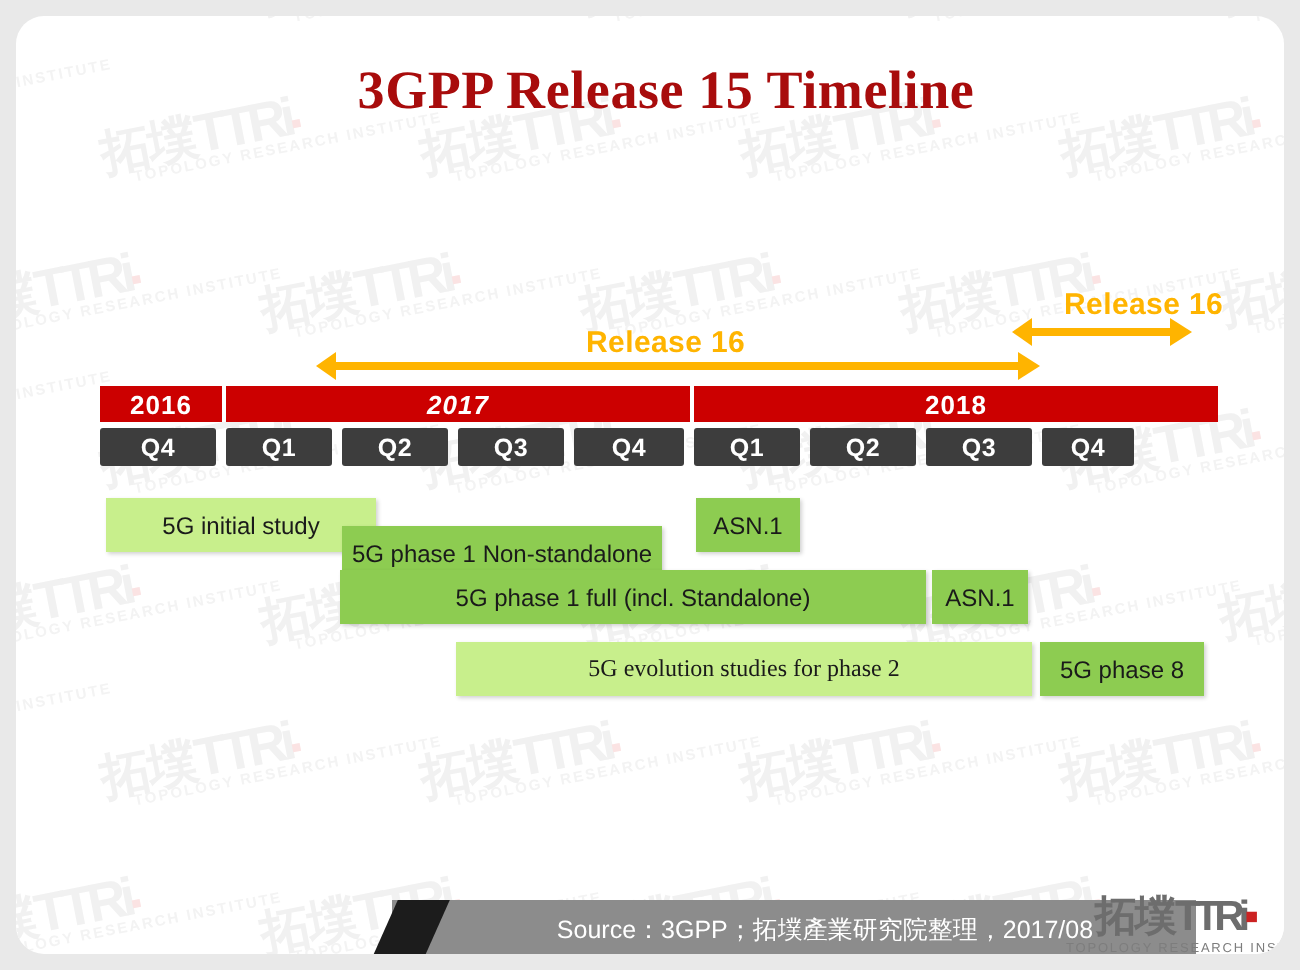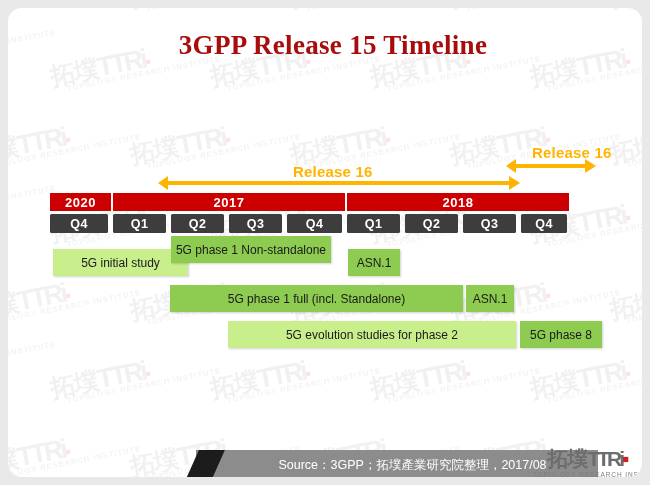--- a/index.html
+++ b/index.html
@@ -233,44 +233,44 @@
         </div>
         <div class="rel-label" style="left: 524px; top: 136px;">Release 16</div>
         <div class="arrow" style="left: 498px; top: 151px; width: 90px;">
           <div class="head-l"></div>
           <div class="shaft"></div>
           <div class="head-r"></div>
         </div>
       </div>
 
     <div id="years-layer">
-        <div class="yearcell" style="left: 42px; width: 61px; top: 185px;">2020</div>
-        <div class="yearcell" style="left: 105px; width: 232px; top: 185px;">2017</div>
-        <div class="yearcell" style="left: 339px; width: 222px; top: 185px;">2018</div>
+        <div class="yearcell" style="left: 42px; width: 61px; top: 185px;">2016</div>
+        <div class="yearcell" style="left: 105px; width: 232px; top: 185px; font-style: italic;">2017</div>
+        <div class="yearcell" style="left: 339px; width: 262px; top: 185px;">2018</div>
       </div>
 
     <div id="quarters-layer">
         <div class="qcell" style="left: 42px; width: 58px; top: 206px;">Q4</div>
         <div class="qcell" style="left: 105px; width: 53px; top: 206px;">Q1</div>
         <div class="qcell" style="left: 163px; width: 53px; top: 206px;">Q2</div>
         <div class="qcell" style="left: 221px; width: 53px; top: 206px;">Q3</div>
         <div class="qcell" style="left: 279px; width: 55px; top: 206px;">Q4</div>
         <div class="qcell" style="left: 339px; width: 53px; top: 206px;">Q1</div>
         <div class="qcell" style="left: 397px; width: 53px; top: 206px;">Q2</div>
         <div class="qcell" style="left: 455px; width: 53px; top: 206px;">Q3</div>
         <div class="qcell" style="left: 513px; width: 46px; top: 206px;">Q4</div>
       </div>
 
     <div id="tasks-layer">
         <div class="task light" style="left: 45px; top: 241px; width: 135px;">5G initial study</div>
-        <div class="task dark" style="left: 163px; top: 228px; width: 160px;">5G phase 1 Non-standalone</div>
+        <div class="task dark" style="left: 163px; top: 255px; width: 160px;">5G phase 1 Non-standalone</div>
         <div class="task dark" style="left: 340px; top: 241px; width: 52px;">ASN.1</div>
         <div class="task dark" style="left: 162px; top: 277px; width: 293px;">5G phase 1 full (incl. Standalone)</div>
         <div class="task dark" style="left: 458px; top: 277px; width: 48px;">ASN.1</div>
-        <div class="task light" style="left: 220px; top: 313px; width: 288px;">5G evolution studies for phase 2</div>
+        <div class="task light" style="left: 220px; top: 313px; width: 288px; font-family: Liberation Serif, serif;">5G evolution studies for phase 2</div>
         <div class="task dark" style="left: 512px; top: 313px; width: 82px;">5G phase 8</div>
       </div>
 
     <div class="footer">
       <div class="foot-gray-skew"></div>
       <div class="foot-gray">Source：3GPP；拓墣產業研究院整理，2017/08</div>
       <div class="foot-black-skew"></div>
       <div class="foot-white"></div>
     </div>
 

